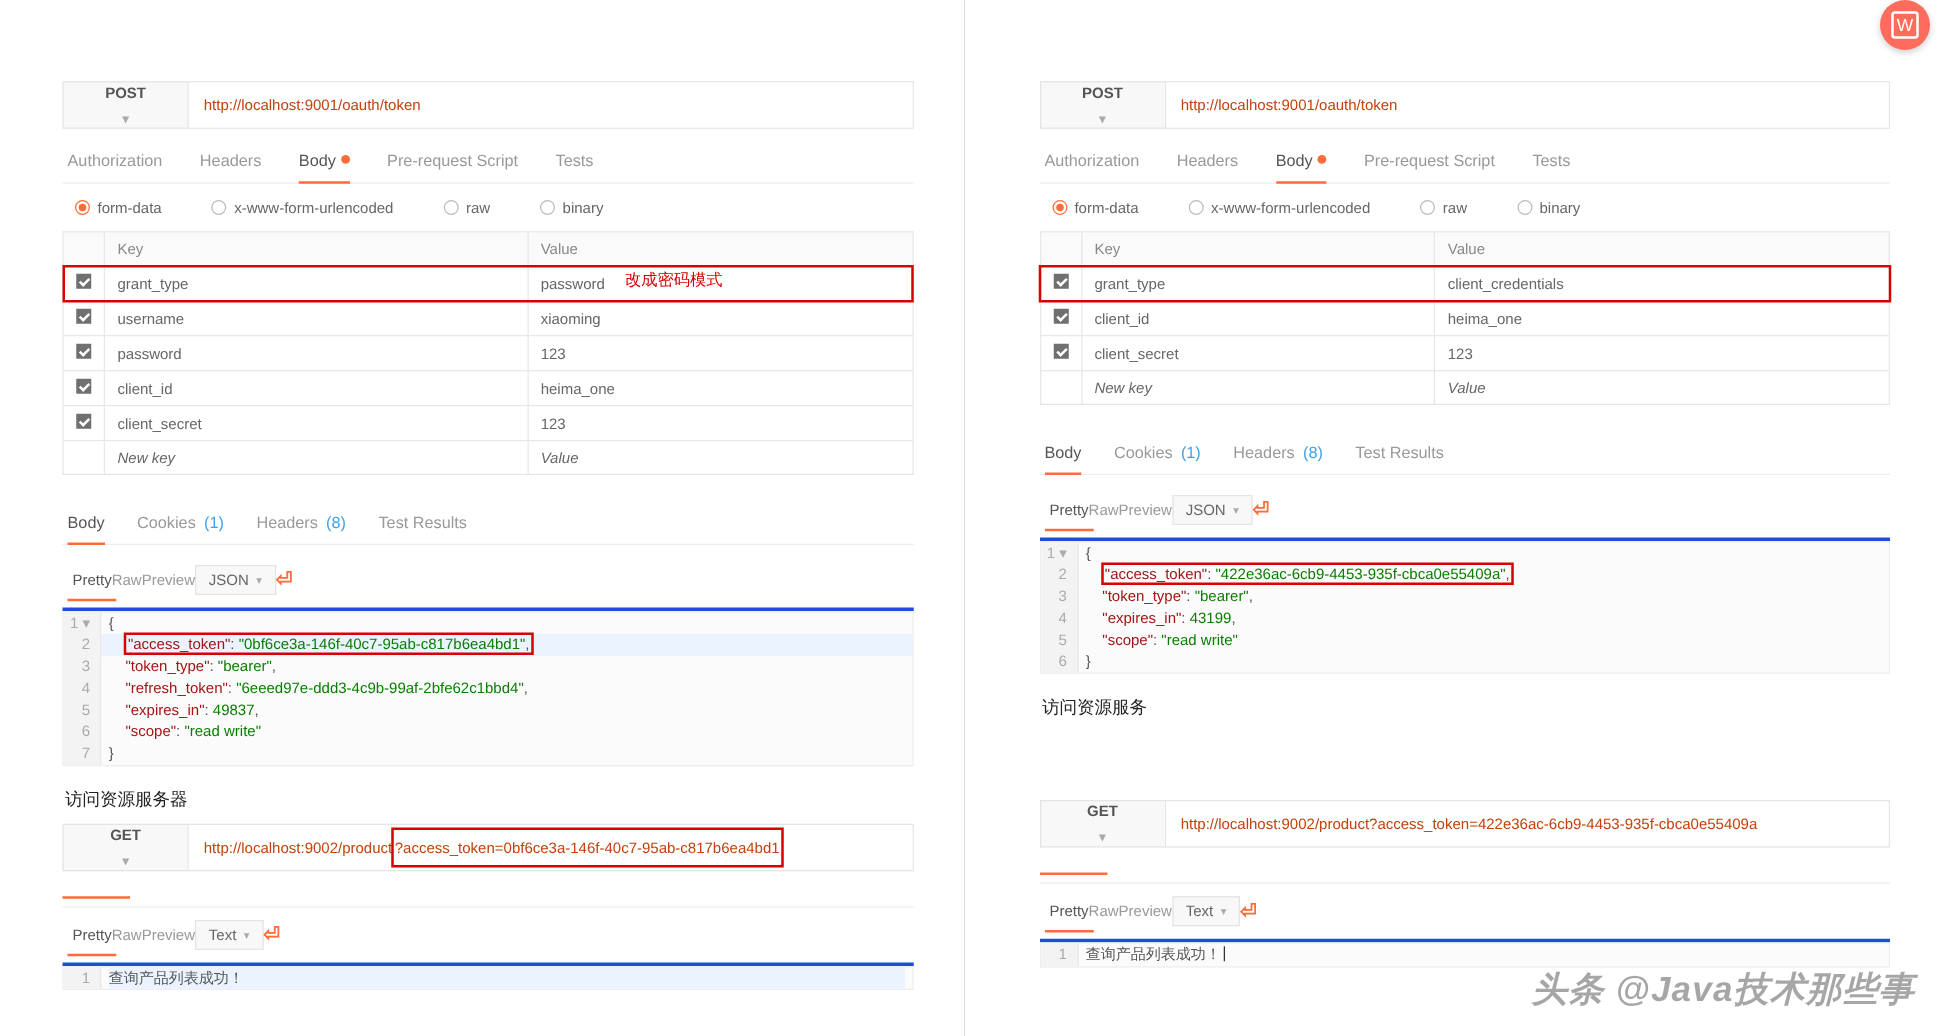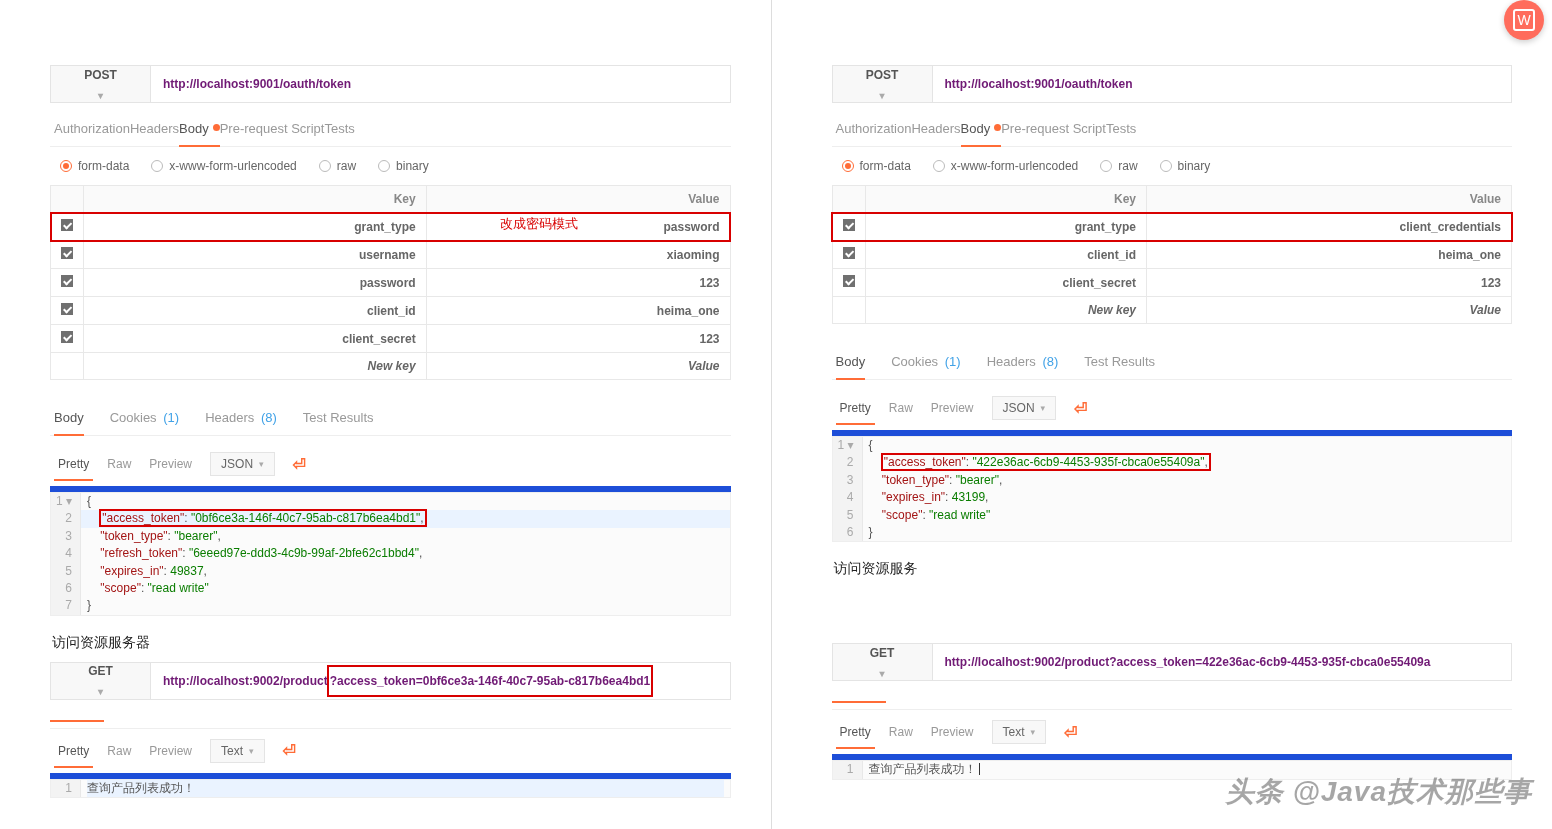--- a/index.html
+++ b/index.html
@@ -6,49 +6,49 @@
   body { margin: 0; background: #fff; color: #555; font-size: 12px; width: 1552px; }
   .page { display: flex; }
   .col { flex: 1; padding: 0 0 40px 0; position: relative; }
   .col.left { padding-left: 50px; padding-right: 40px; }
   .col.right { padding-left: 60px; padding-right: 40px; border-left: 1px solid #ddd; }
 
   .req-bar { display: flex; margin-top: 65px; height: 38px; border: 1px solid #e4e4e4; background: #f8f8f8; }
   .col.right .req-bar { margin-top: 65px; }
   .method { width: 100px; display:flex; align-items:center; justify-content:center; font-weight: bold; color:#555; border-right:1px solid #e4e4e4; gap:8px;flex-direction:column; }
   .method .chev { font-size:10px; color:#aaa; }
-  .url { flex:1; display:flex; align-items:center; padding:0 12px; color:#701a75; background:#fff;font-weight:bold; }
-
-  .tabs1 { display:flex; padding: 18px 4px 0 4px; font-size:13px; color:#999; border-bottom:1px solid #eee; }
+  .url { flex:1; display:flex; align-items:center; padding:0 12px; color:#c2410c; background:#fff; }
+
+  .tabs1 { display:flex; gap:30px; padding: 18px 4px 0 4px; font-size:13px; color:#999; border-bottom:1px solid #eee; }
   .tabs1 .t { padding-bottom:10px; cursor:pointer; position:relative; }
   .tabs1 .t.active { color:#555; }
   .tabs1 .t.active::after { content:""; position:absolute; left:0; right:0; bottom:-1px; height:2px; background:#ff6c37; }
   .dot { display:inline-block; width:7px; height:7px; border-radius:50%; background:#ff6c37; margin-left:4px; vertical-align:2px; }
 
-  .radios { display:flex; gap:22px; padding:12px 10px; font-size:12px; color:#666; }
+  .radios { display:flex; gap:40px; padding:12px 10px; font-size:12px; color:#666; }
   .radio { display:flex; align-items:center; gap:6px; }
   .radio .circle { width:12px; height:12px; border-radius:50%; border:1px solid #bbb; position:relative; }
   .radio.sel .circle { border-color:#ff6c37; }
   .radio.sel .circle::after { content:""; position:absolute; inset:2px; border-radius:50%; background:#ff6c37; }
 
   table.params { width:100%; border-collapse: collapse; border:1px solid #e8e8e8; }
-  table.params th, table.params td { border:1px solid #e8e8e8; padding:6px 10px; text-align:right; font-weight:bold; color:#666; height:26px; }
+  table.params th, table.params td { border:1px solid #e8e8e8; padding:6px 10px; text-align:left; font-weight:normal; color:#666; height:26px; }
   table.params th { background:#fafafa; color:#888; font-size:12px; }
   .cb { width:12px; height:12px; background:#707070; display:inline-block; position:relative; }
   .cb::after { content:""; position:absolute; left:2px; top:4px; width:3px; height:6px; border:solid #fff; border-width:0 2px 2px 0; transform:rotate(45deg) translateY(-3px); }
   td.chk { width:28px; text-align:center; }
   .placeholder { color:#bbb; font-style: italic; }
 
   .tabs2 { display:flex; gap:26px; padding:18px 4px 0 4px; font-size:13px; color:#999; border-bottom:1px solid #eee; margin-top:12px; }
   .tabs2 .t { padding-bottom:10px; position:relative; cursor:pointer; }
   .tabs2 .t.active { color:#555; }
   .tabs2 .t.active::after { content:""; position:absolute; left:0; right:0; bottom:-1px; height:2px; background:#ff6c37; }
   .num { color:#41a2e7; margin-left:3px; }
 
-  .prettybar { display:flex; align-items:center; gap:18px; padding:10px 8px; border-bottom:6px solid #1d4ed8; margin-top:6px; }
+  .prettybar { display:flex; align-items:center; padding:10px 8px; border-bottom:3px solid #1d4ed8; margin-top:6px; }
   .tabsbtn { color:#999; cursor:pointer; }
   .tabsbtn.active { color:#555; position:relative; }
   .tabsbtn.active::after { content:""; position:absolute; left:-4px; right:-4px; bottom:-10px; height:2px; background:#ff6c37; }
   .drop { display:flex; align-items:center; gap:6px; padding:4px 10px; border:1px solid #e4e4e4; background:#f8f8f8; color:#666; }
   .drop .chev { font-size:9px; color:#aaa; }
   .wrapicon { color:#ff6c37; font-weight:bold; font-size:16px; }
 
   .code { border:1px solid #eee; background:#fbfbfb; margin-top:0; font-family: Menlo, monospace; font-size:12px; line-height:1.45; }
   .code .row { display:flex; }
   .code .ln { width:30px; text-align:right; padding:0 8px 0 0; color:#aaa; background:#f3f3f3; border-right:1px solid #e8e8e8; user-select:none; }

